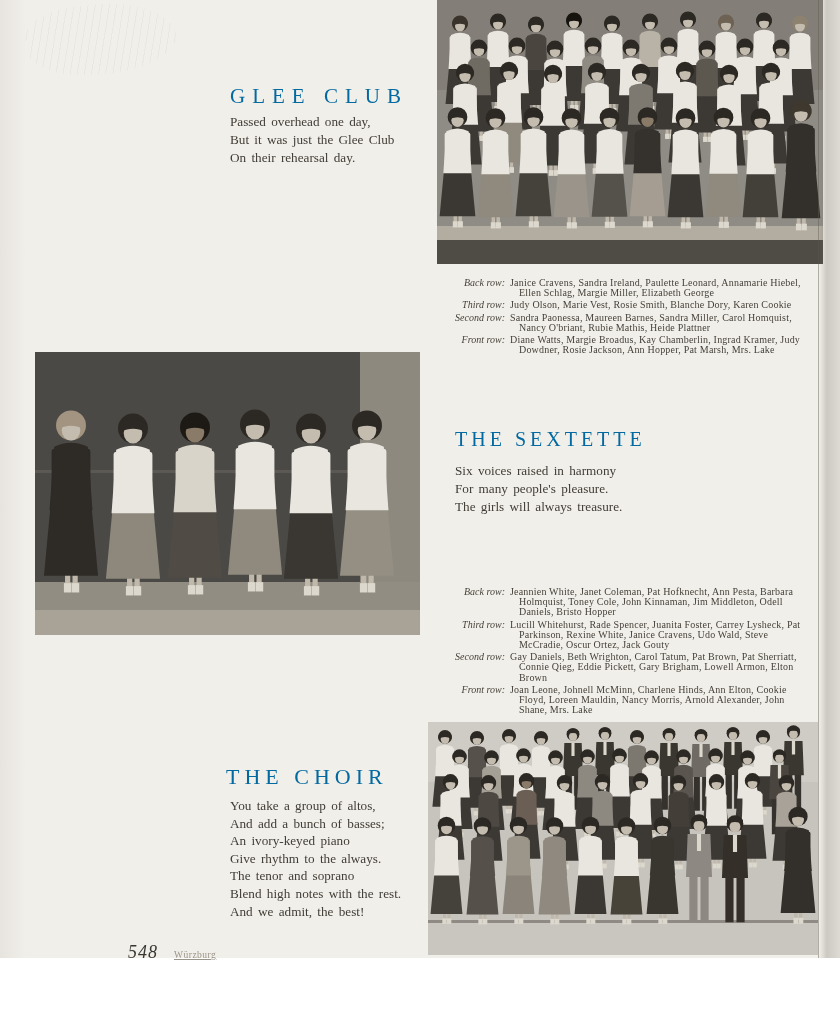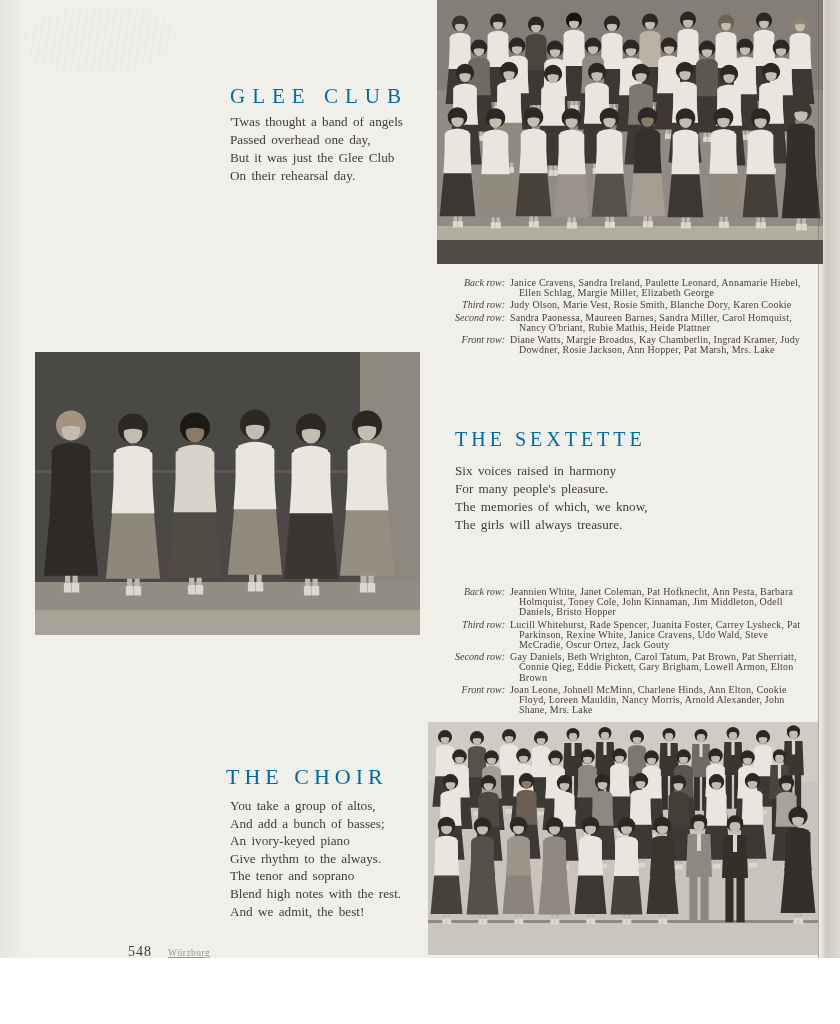--- a/index.html
+++ b/index.html
@@ -28,21 +28,21 @@
   .photo-choir{left:428px;top:722px;width:390px;height:233px;}
   .caption{position:absolute;color:#46423b;font-size:10px;line-height:10.2px;}
   .cap-glee{left:447px;top:278px;width:358px;}
   .cap-choir{left:447px;top:587px;width:362px;}
   .cap-row{display:flex;margin-bottom:2px;}
   .cap-label{flex:none;width:58px;text-align:right;font-style:italic;padding-right:5px;}
   .cap-names{flex:1;padding-left:9px;text-indent:-9px;letter-spacing:.2px;}
   .cap-sextphoto{left:72px;top:646px;width:340px;font-size:9.6px;line-height:11.5px;color:#46423b;display:flex;}
   .cap-sextphoto .cap-label{width:52px;padding-right:6px;}
   .footer{position:absolute;left:128px;top:942px;color:#3a3731;}
-  .footer .num{font-size:14px;letter-spacing:1px;}
+  .footer .num{font-size:18px;letter-spacing:1px;font-style:italic;}
   .footer .word{font-size:9.5px;color:#96essed;}
   .footer .word{font-size:9.5px;color:#9a958a;margin-left:16px;letter-spacing:.5px;text-decoration:underline;}
   .defs{position:absolute;width:0;height:0;}
 </style>
 </head>
 <body>
 
 <svg class="defs" aria-hidden="true">
   <defs>
     <symbol id="pg" viewBox="0 0 30 100" overflow="visible">
@@ -69,21 +69,20 @@
     </symbol>
   </defs>
 </svg>
 
 <div class="page"></div>
 <div class="left-shade"></div>
 <div class="scribble"></div>
 
 <h2 class="h-glee">GLEE CLUB</h2>
 <div class="poem poem-glee">
-  <div>'Twas thought a band of angels</div>
   <div>Passed overhead one day,</div>
   <div>But it was just the Glee Club</div>
   <div>On their rehearsal day.</div>
 </div>
 
 <figure class="photo photo-glee" style="margin:0">
   <svg width="386" height="264" viewBox="0 0 386 264">
     <rect x="0" y="0" width="386" height="264" fill="#8f8c86"></rect>
     <rect x="0" y="0" width="386" height="90" fill="#837f78"></rect>
     <rect x="0" y="226" width="386" height="16" fill="#b3ada1"></rect>
@@ -170,21 +169,20 @@
 
 <div class="cap-sextphoto">
   <span class="cap-label">Front row:</span>
   <span class="cap-names">Janet Coleman, Cookie Floyd, Rosie Smith, Carol Tatum, Loreen Mauldin, Brenda Ottley</span>
 </div>
 
 <h2 class="h-sext">THE SEXTETTE</h2>
 <div class="poem poem-sext">
   <div>Six voices raised in harmony</div>
   <div>For many people's pleasure.</div>
-  <div>The memories of which, we know,</div>
   <div>The girls will always treasure.</div>
 </div>
 
 <div class="caption cap-choir">
   <div class="cap-row">
     <span class="cap-label">Back row:</span>
     <span class="cap-names">Jeannien White, Janet Coleman, Pat Hofknecht, Ann Pesta, Barbara Holmquist, Toney Cole, John Kinnaman, Jim Middleton, Odell Daniels, Bristo Hopper</span>
   </div>
   <div class="cap-row">
     <span class="cap-label">Third row:</span>

